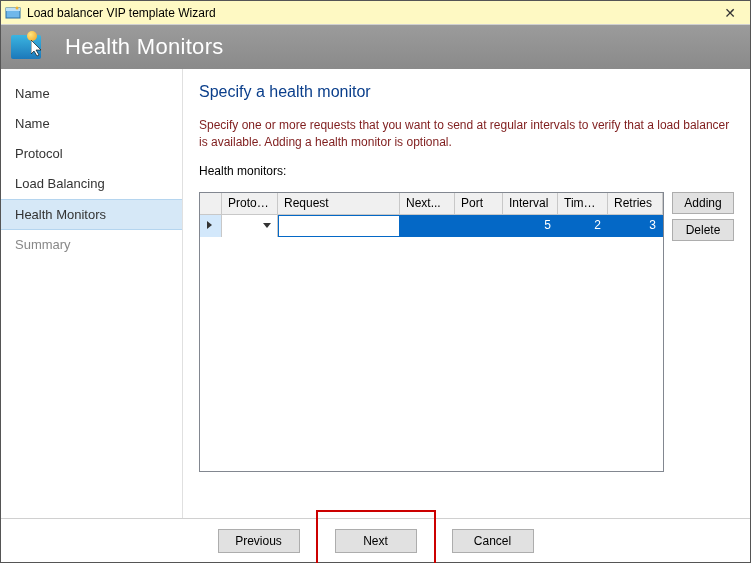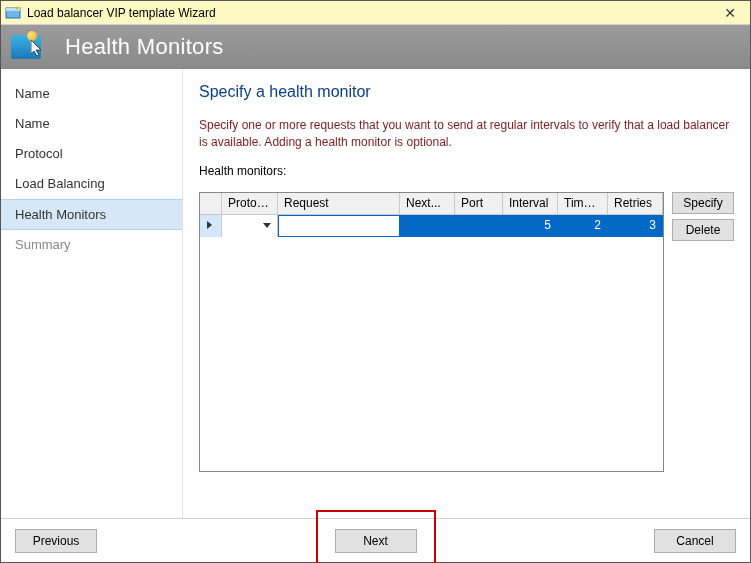--- a/index.html
+++ b/index.html
@@ -183,22 +183,22 @@
     background:#e1e1e1; border:1px solid #adadad;
     font-size:12px; color:#000;
     display:flex;align-items:center;justify-content:center;
     cursor:pointer;
     padding:0 8px;
   }
   
   .footer {
     height:44px;
     border-top:1px solid #d0d0d0;
-    display:flex; align-items:center; justify-content:space-between;
-    gap:4px; padding:0 14px;
+    display:flex; align-items:center; justify-content:center;
+    gap:16px; padding:0 14px;
   }
   .footer .btn{width:82px;height:24px}
   .footer .btn.primary-wrap{
     border:2px solid #c00; padding:17px; height:auto; width:auto; background:transparent;
   }
   .footer .btn.primary-wrap .btn{width:82px;height:24px}
 </style>
 </head>
 <body>
 
@@ -260,21 +260,21 @@
             </div>
             <div class="cell c-request reqinput"></div>
             <div class="cell c-response"></div>
             <div class="cell c-port num"></div>
             <div class="cell c-interval num">5</div>
             <div class="cell c-timeout num">2</div>
             <div class="cell c-retries num">3</div>
           </div>
         </div>
         <div class="side-buttons">
-          <div class="btn">Specify</div>
+          <div class="btn">Adding</div>
           <div class="btn">Delete</div>
         </div>
       </div>
     </div>
 
   </div>
 
   <div class="footer">
     <div class="btn">Previous</div>
     <div class="btn primary-wrap">

